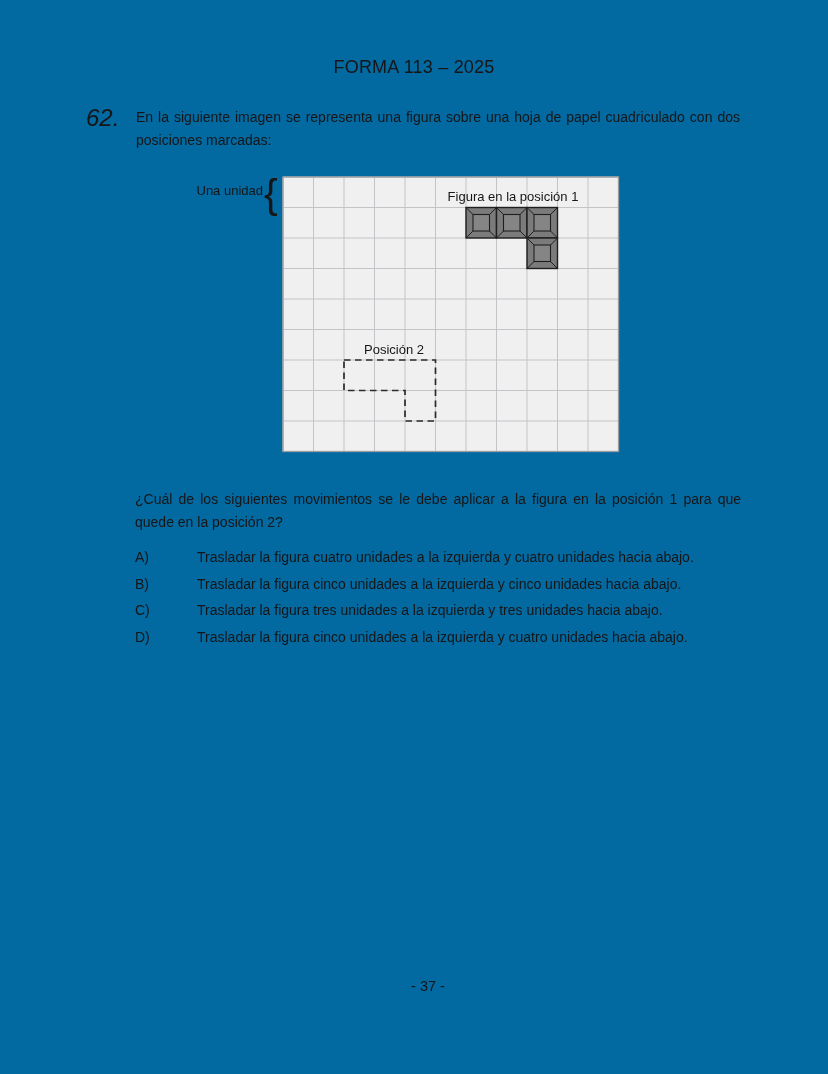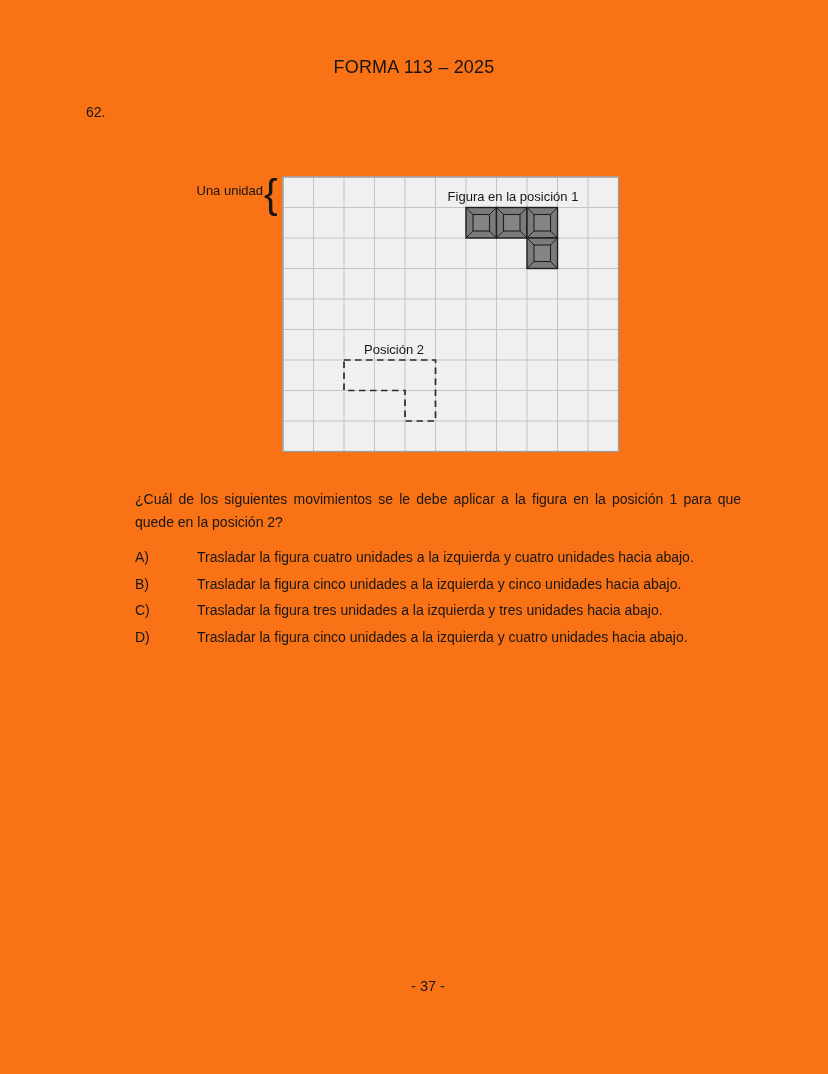--- a/index.html
+++ b/index.html
@@ -1,24 +1,24 @@
 <!DOCTYPE html>
 <html><head>
 <meta charset="utf-8">
 <style>
   html,body { margin:0; padding:0; background:#ffffff; }
   .page {
-    position:relative; width:828px; height:1074px; background:#f97316;
+    position:relative; width:828px; height:1074px; background:#0369a1;
     font-family:"Liberation Sans", sans-serif; color:#161616; overflow:hidden;
   }
   .title {
     position:absolute; top:57px; left:0; width:100%;
     text-align:center; font-size:18px; letter-spacing:0.2px;
   }
-  .qnum { position:absolute; left:86px; top:104px; font-size:14px; }
+  .qnum { position:absolute; left:86px; top:104px; font-size:24px;font-style:italic; }
   .intro {
     position:absolute; left:136px; top:106px; width:604px;
     font-size:14px; line-height:22.5px; text-align:justify; text-align-last:left;
   }
   .prompt {
     position:absolute; left:135px; top:488px; width:606px;
     font-size:14px; line-height:22.5px; text-align:justify; text-align-last:left;
   }
   .options { position:absolute; left:135px; top:547px; width:606px; font-size:14px; }
   .option { display:flex; margin-bottom:5px; }
@@ -36,20 +36,21 @@
 </style>
 </head>
 <body>
 
 <div class="page">
 
   <div class="title">FORMA 113 – 2025</div>
 
   <div class="qnum">62.</div>
 
+  <div class="intro">En la siguiente imagen se representa una figura sobre una hoja de papel cuadriculado con dos posiciones marcadas:</div>
 
   <svg id="diagram-svg" width="445" height="292" viewBox="0 0 445 292">
       <rect x="98" y="7" width="335.5" height="274.5" fill="#f0f0f1"></rect>
       <path d="M98 7V281.5M128.5 7V281.5M159 7V281.5M189.5 7V281.5M220 7V281.5M250.5 7V281.5M281 7V281.5M311.5 7V281.5M342 7V281.5M372.5 7V281.5M403 7V281.5M433.5 7V281.5M98 7H433.5M98 37.5H433.5M98 68H433.5M98 98.5H433.5M98 129H433.5M98 159.5H433.5M98 190H433.5M98 220.5H433.5M98 251H433.5M98 281.5H433.5" stroke="#c4c4c8" stroke-width="1" fill="none"></path>
       <rect x="98" y="7" width="335.5" height="274.5" fill="none" stroke="#9a9da1" stroke-width="1.3"></rect>
       <rect x="281" y="37.5" width="30.5" height="30.5" fill="#7b7b7b" stroke="#1f1f1f" stroke-width="1.4"></rect>
       <rect x="288" y="44.5" width="16.5" height="16.5" fill="#858585" stroke="#1f1f1f" stroke-width="1.1"></rect>
       <path d="M281 37.5l7 7M311.5 37.5l-7 7M281 68l7 -7M311.5 68l-7 -7" stroke="#1f1f1f" stroke-width="1" fill="none"></path>
       <rect x="311.5" y="37.5" width="30.5" height="30.5" fill="#7b7b7b" stroke="#1f1f1f" stroke-width="1.4"></rect>
       <rect x="318.5" y="44.5" width="16.5" height="16.5" fill="#858585" stroke="#1f1f1f" stroke-width="1.1"></rect>

